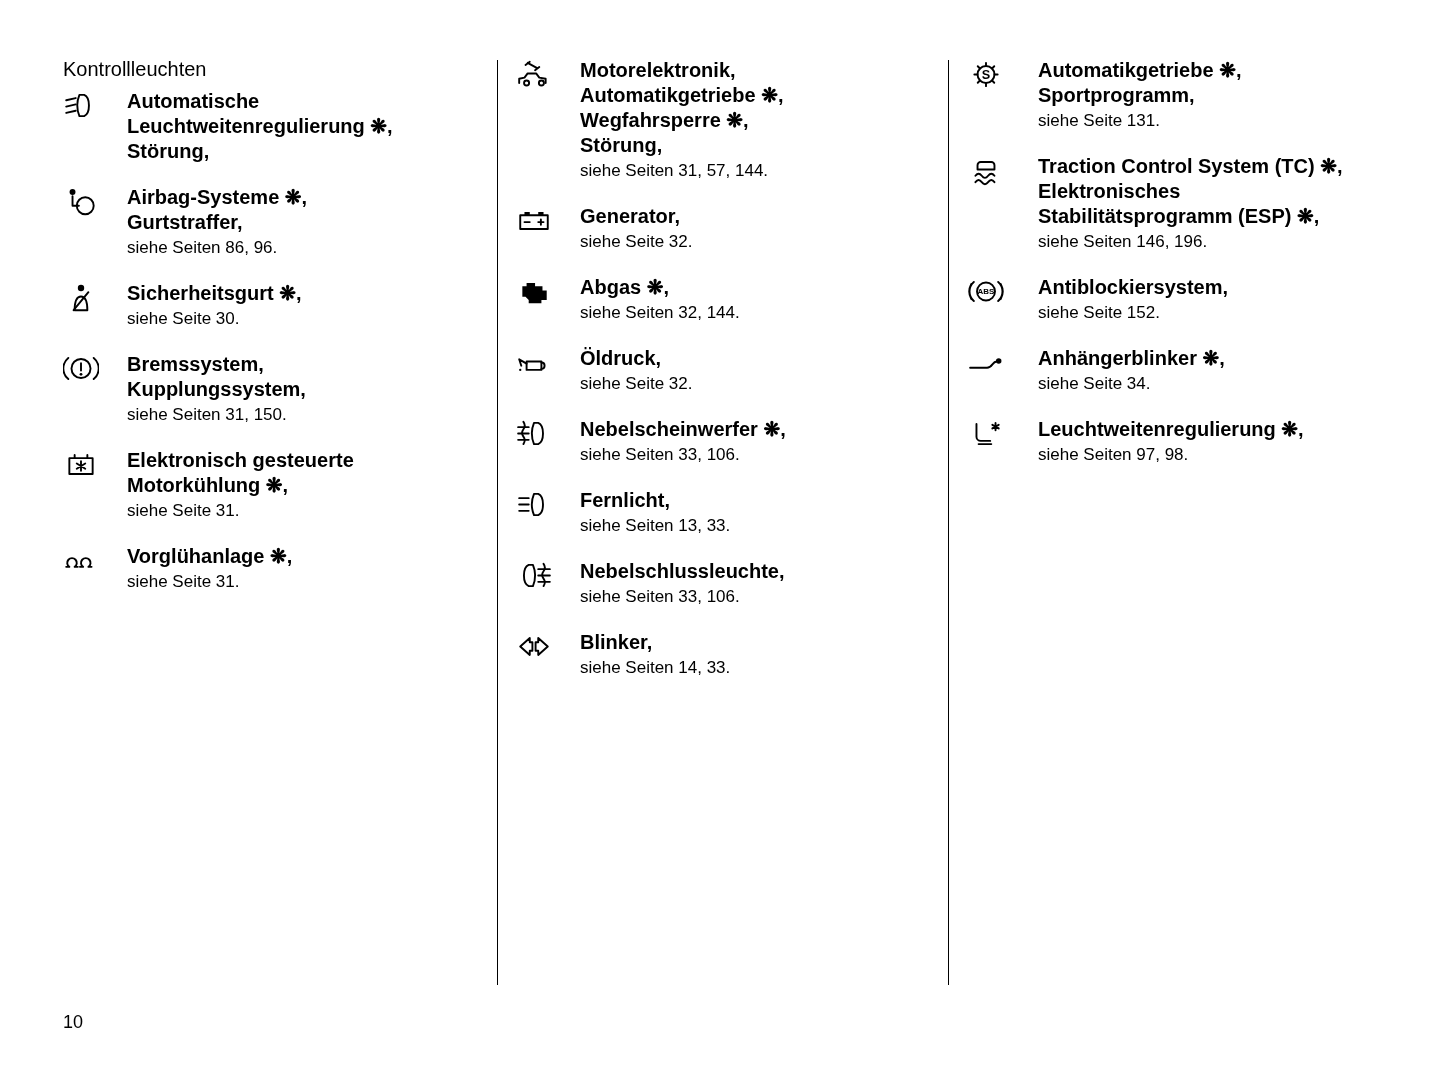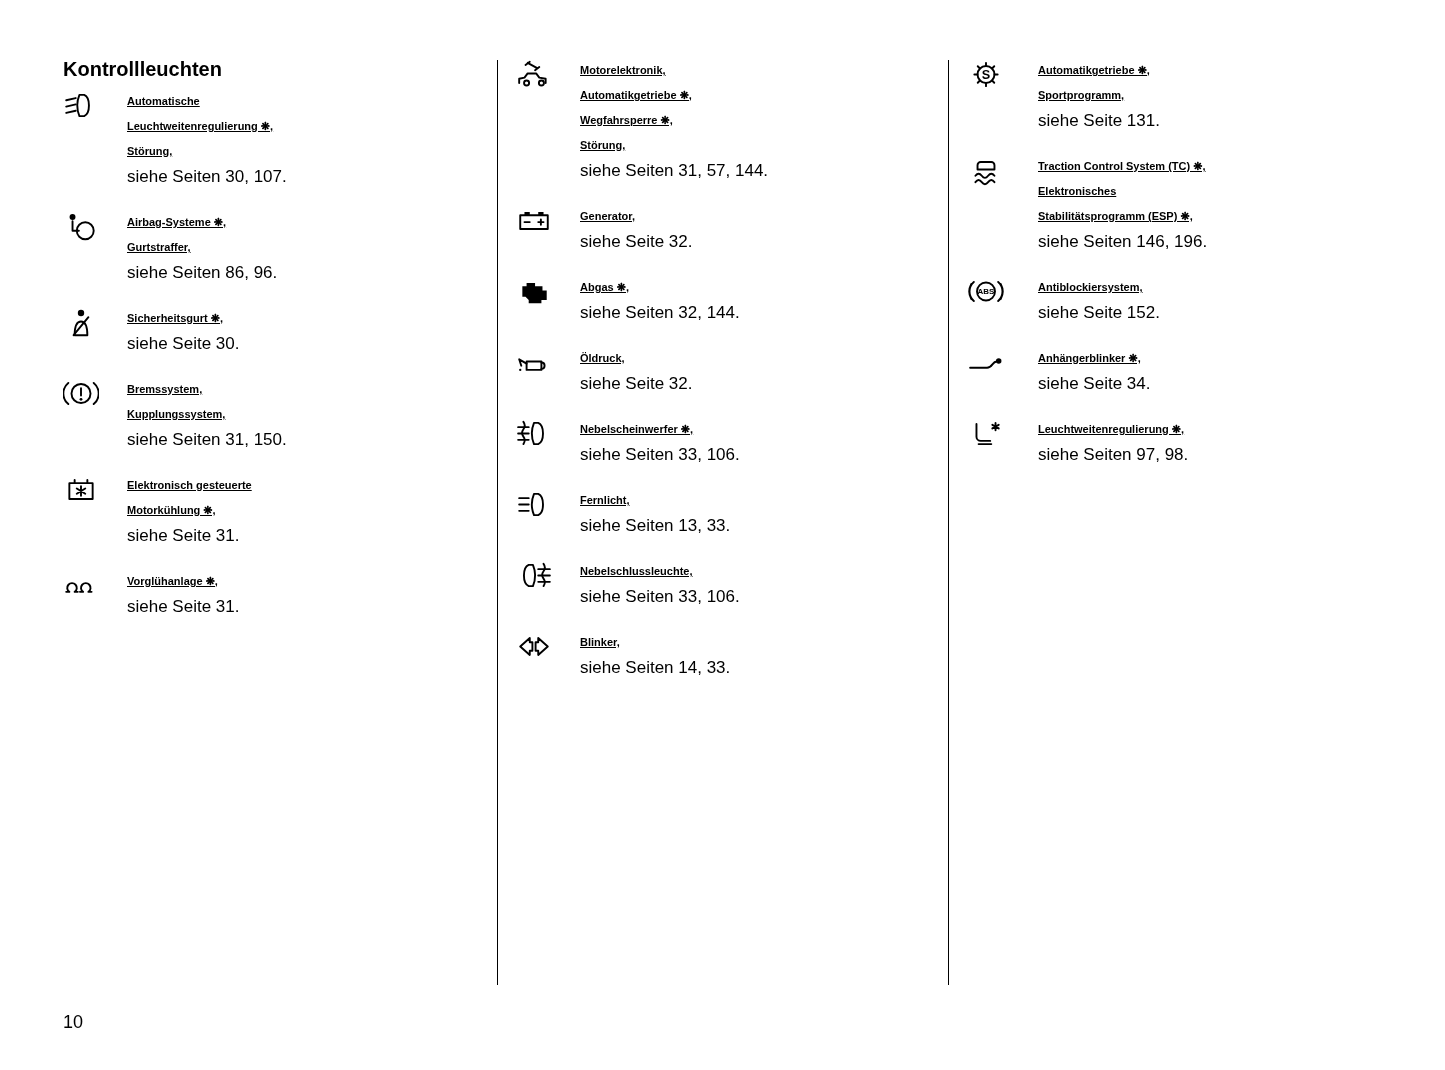--- a/index.html
+++ b/index.html
@@ -2,28 +2,28 @@
 <html><head>
 <meta charset="utf-8">
 <style>
   html,body{margin:0;padding:0;}
   body{width:1445px;height:1070px;background:#fff;font-family:"Liberation Sans",sans-serif;color:#000;overflow:hidden;}
   .page{position:relative;width:1445px;height:1070px;background:#fff;}
   .col{position:absolute;top:58px;}
   #col1{left:63px;width:412px;}
   #col2{left:516px;width:404px;}
   #col3{left:968px;width:430px;}
-  .heading{font-size:20px;font-weight:bold;margin:0 0 8px 0;}
+  .heading{font-size:20px;font-weight:normal;margin:0 0 8px 0;}
   .item{display:flex;margin-bottom:21px;}
   .icon{flex:0 0 64px;width:64px;padding-top:1px;}
   #col3 .icon{flex-basis:70px;width:70px;}
   .icon svg{width:36px;height:31px;display:block;}
   .ic{stroke:#000;stroke-width:1.8;fill:none;stroke-linecap:round;stroke-linejoin:round;}
   .txt{flex:1;}
-  .title{font-weight:bold;font-size:11px;line-height:25px;white-space:pre-line;text-decoration:underline;}
+  .title{font-weight:bold;font-size:20px;line-height:25px;white-space:pre-line;}
   .ref{font-size:17px;line-height:25px;}
   .divider{position:absolute;top:60px;width:1px;height:925px;background:#000;}
   #div1{left:497px;}
   #div2{left:948px;}
   .page-number{position:absolute;left:63px;top:1012px;font-size:18px;text-align:center;}
 </style>
 </head>
 <body>
 
 <div class="page">
@@ -35,21 +35,20 @@
       <span class="icon">
         <svg viewBox="0 0 34 28">
             <path class="ic" d="M20 4c6 2.5 6 17.5 0 20h-4.5c-2.5-6-2.5-14 0-20z"></path>
             <path class="ic" d="M3 9l9-2M3 15l9-2M3 21l9-2"></path>
           </svg>
       </span>
       <div class="txt">
         <div class="title">Automatische
 Leuchtweitenregulierung ❋,
 Störung,</div>
-        <div class="ref">siehe Seiten 30, 107.</div>
       </div>
     </div>
 
     <div class="item">
       <span class="icon">
         <svg viewBox="0 0 34 28">
             <circle cx="9" cy="5" r="2.8" fill="#000" stroke="none"></circle>
             <path class="ic" d="M9 9v9h6"></path>
             <circle class="ic" cx="21" cy="18" r="8"></circle>
           </svg>

